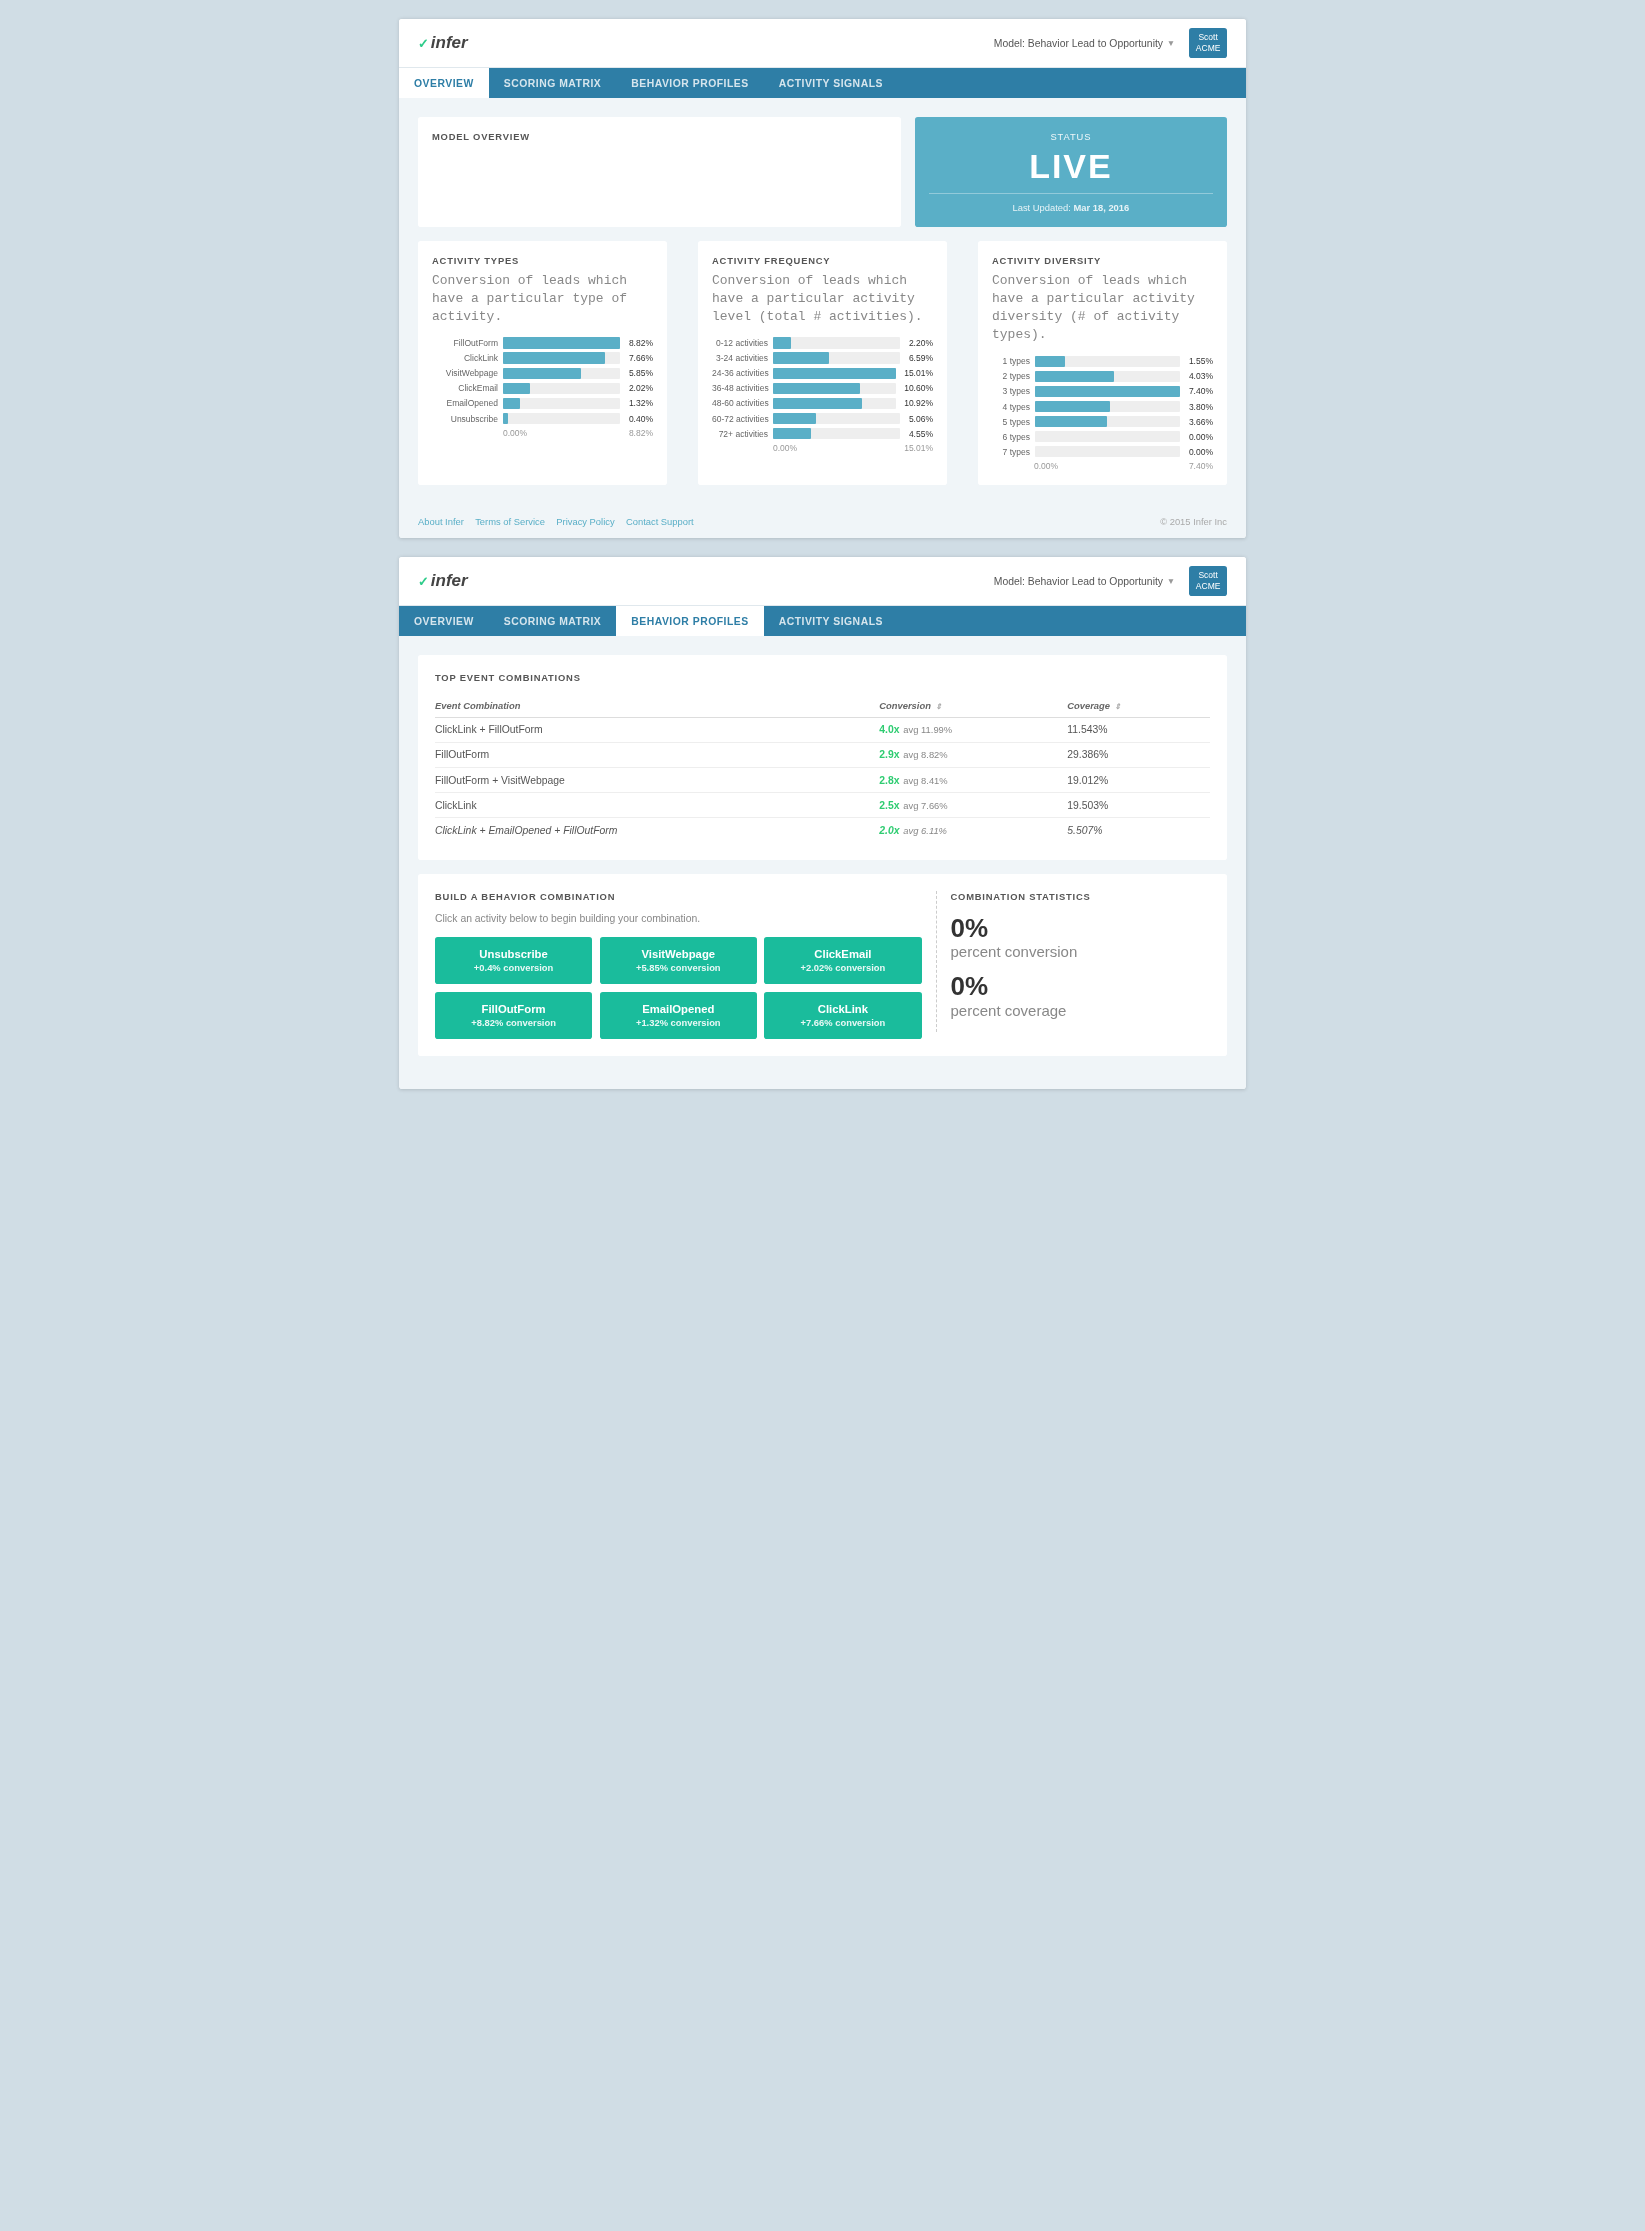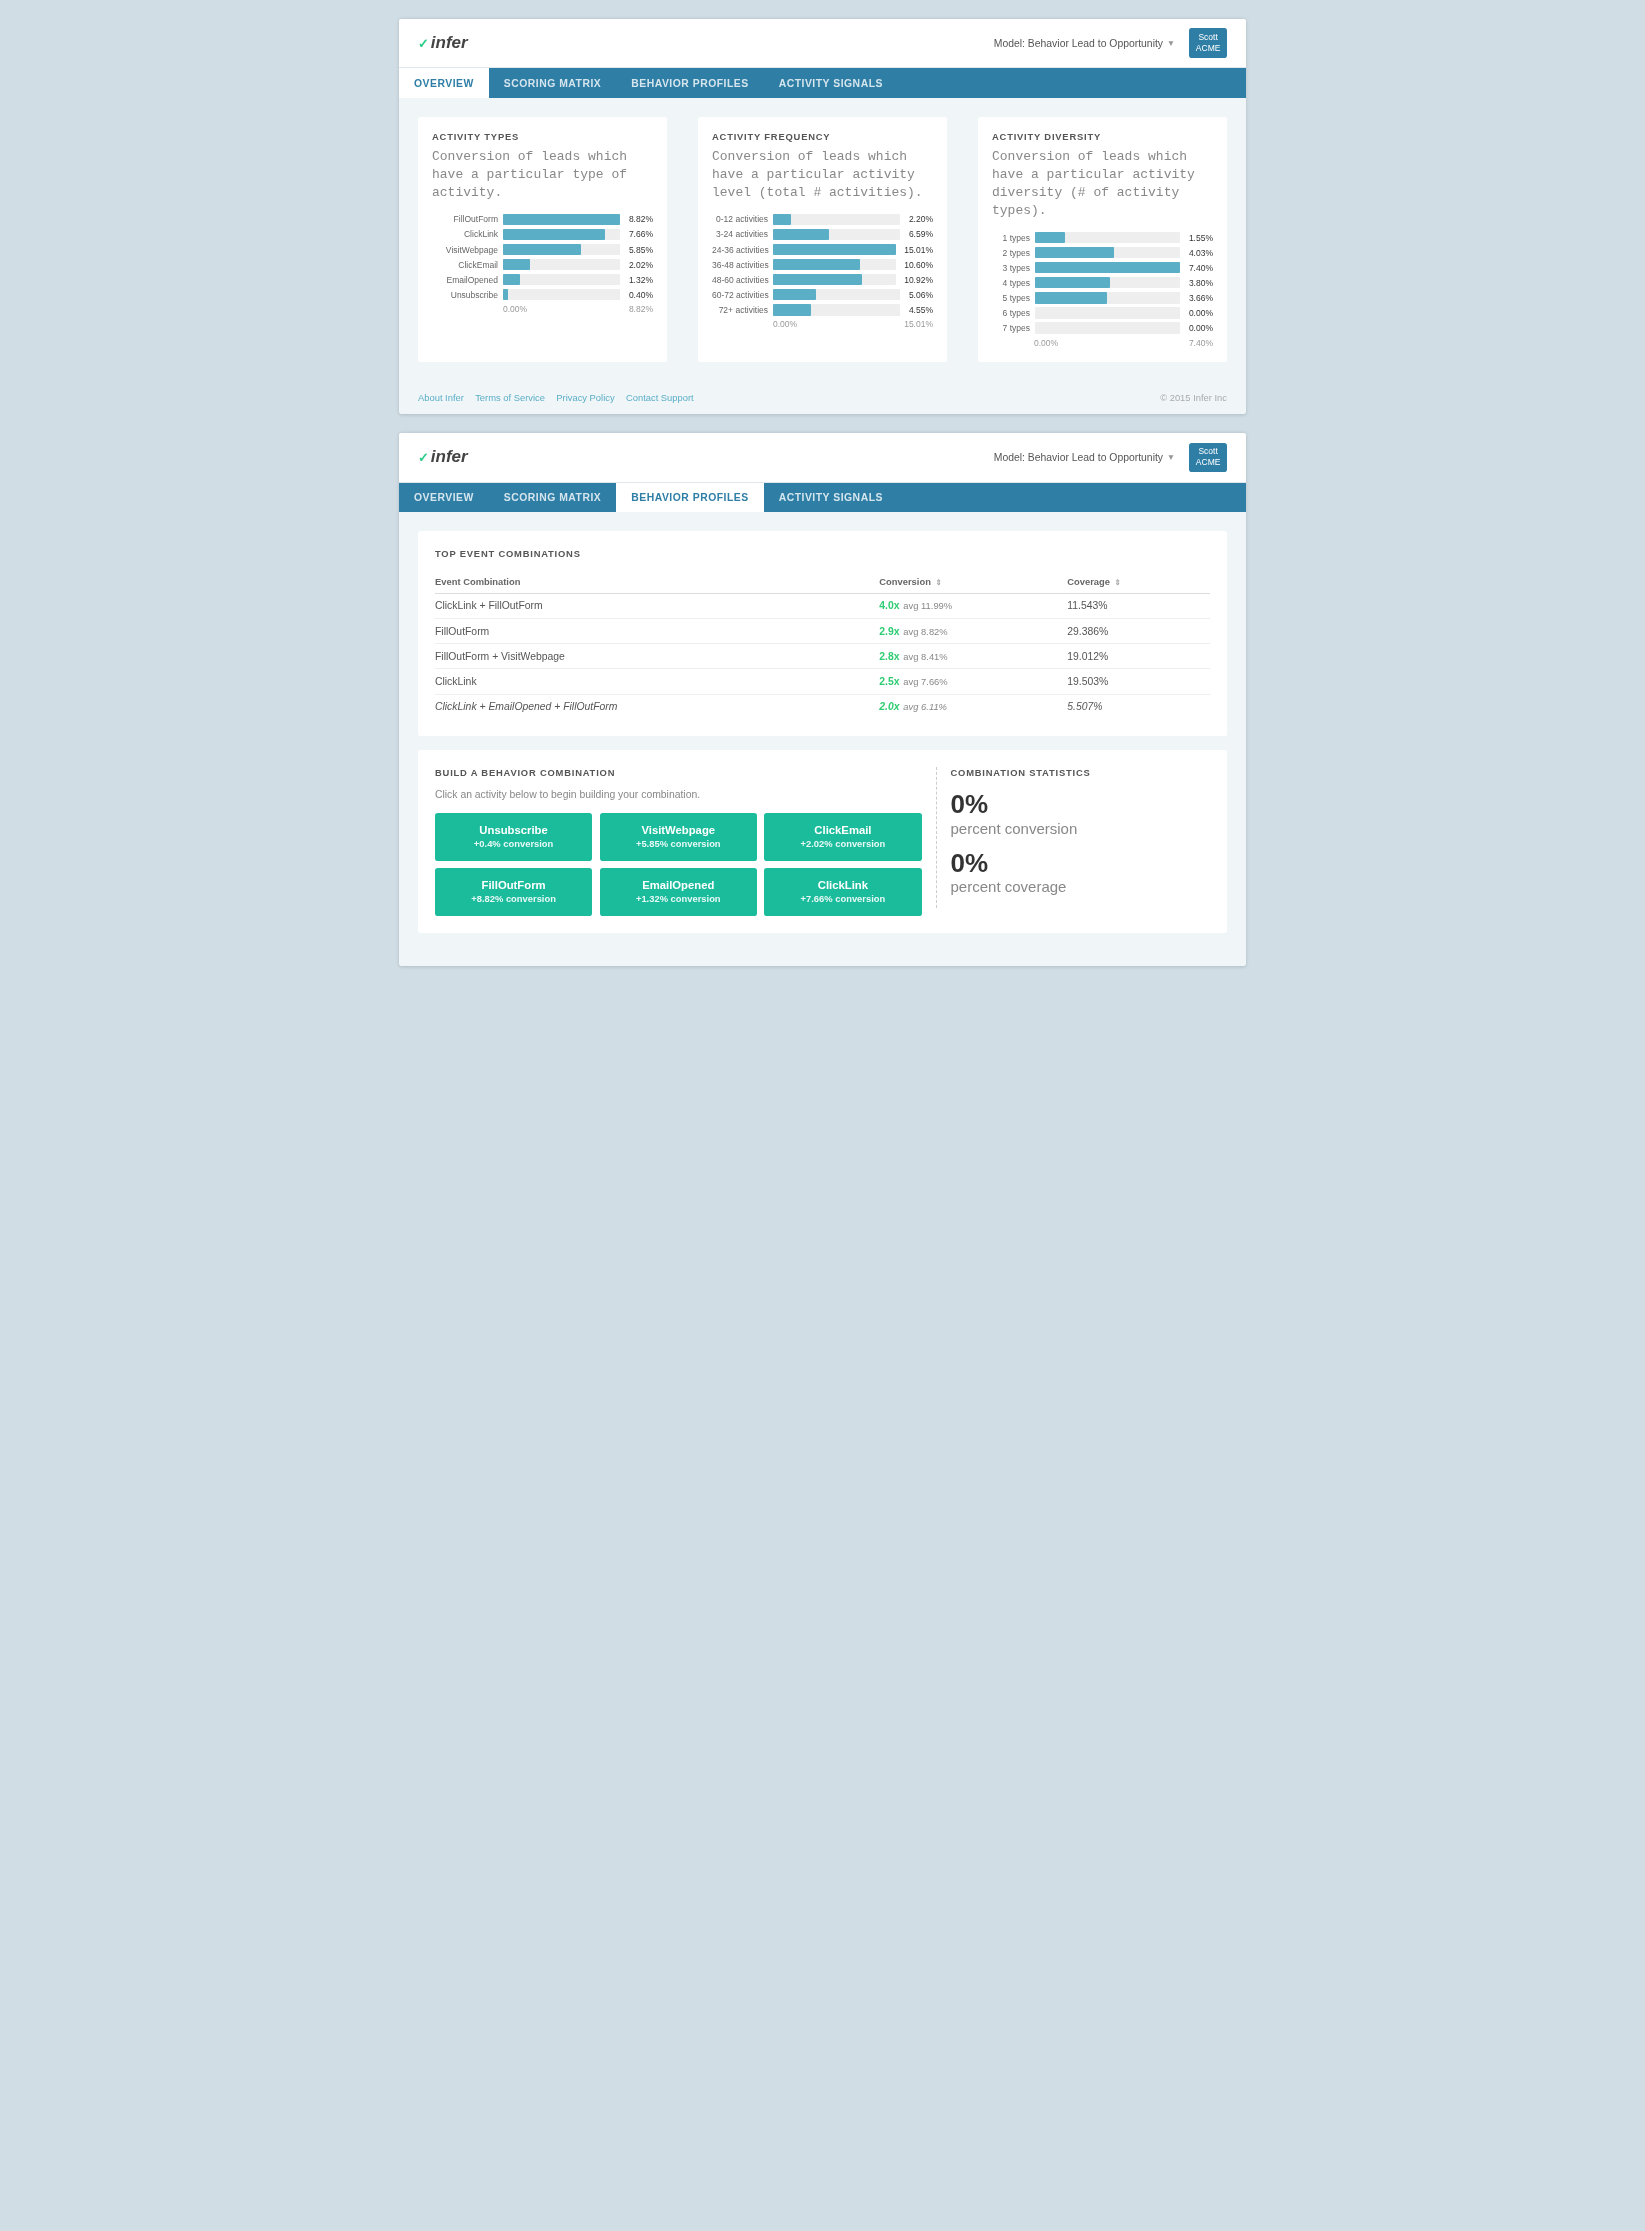--- a/index.html
+++ b/index.html
@@ -299,20 +299,21 @@
       border-collapse: collapse;
       font-size: 10.4px;
     }
     .data-table th {
       text-align: left;
       font-size: 9.4px;
       color: #666;
       font-weight: bold;
       border-bottom: 0.9px solid #ddd;
       padding: 5.6px 7.5px 5.6px 0;
+      font-style: italic;
     }
     .data-table td {
       padding: 6.6px 7.5px 6.6px 0;
       border-bottom: 0.9px solid #eee;
       color: #555;
       font-size: 10.4px;
     }
     .data-table tr:last-child td {
       border-bottom: none;
       font-style: italic;
@@ -426,20 +427,33 @@
 
     <div class="app-nav">
       <div class="nav-item active">OVERVIEW</div>
       <div class="nav-item">SCORING MATRIX</div>
       <div class="nav-item">BEHAVIOR PROFILES</div>
       <div class="nav-item">ACTIVITY SIGNALS</div>
     </div>
 
     <div class="app-content">
 
+      <div class="top-panels">
+        <div class="model-overview-panel">
+          <div class="panel-title">MODEL OVERVIEW</div>
+        </div>
+        <div class="status-panel">
+          <div class="status-label">STATUS</div>
+          <div class="status-value">LIVE</div>
+          <div class="status-updated">
+            <span>Last Updated:</span>
+            <strong>Mar 18, 2016</strong>
+          </div>
+        </div>
+      </div>
 
       <div class="activity-panels">
 
         <div class="activity-panel">
           <div class="activity-panel-title">ACTIVITY TYPES</div>
           <div class="activity-panel-desc">Conversion of leads which have a particular type of activity.</div>
           <div class="bar-chart">
 
             <div class="bar-row">
               <div class="bar-label">FillOutForm</div>

